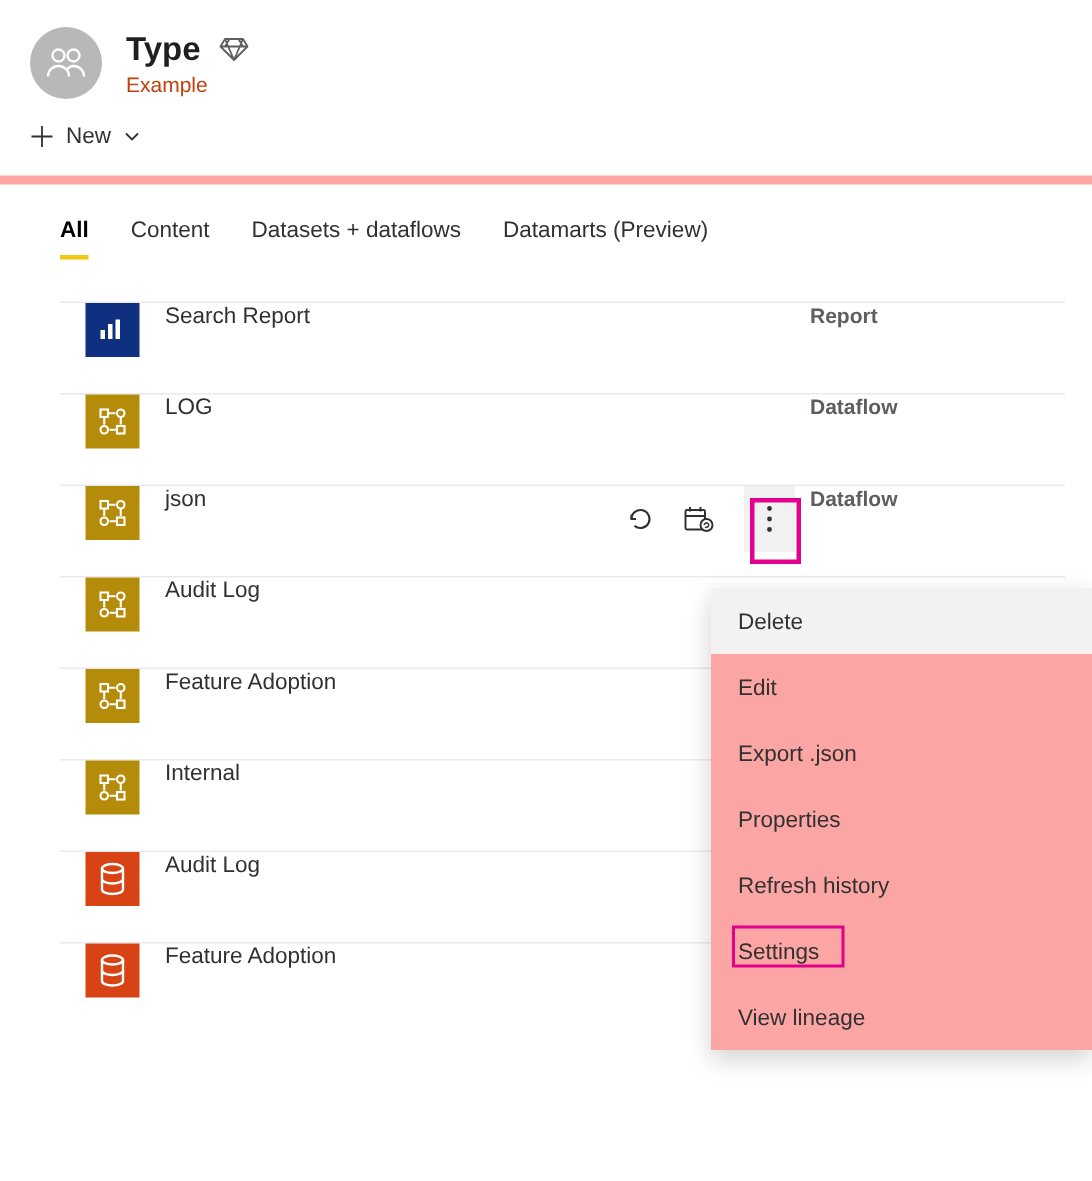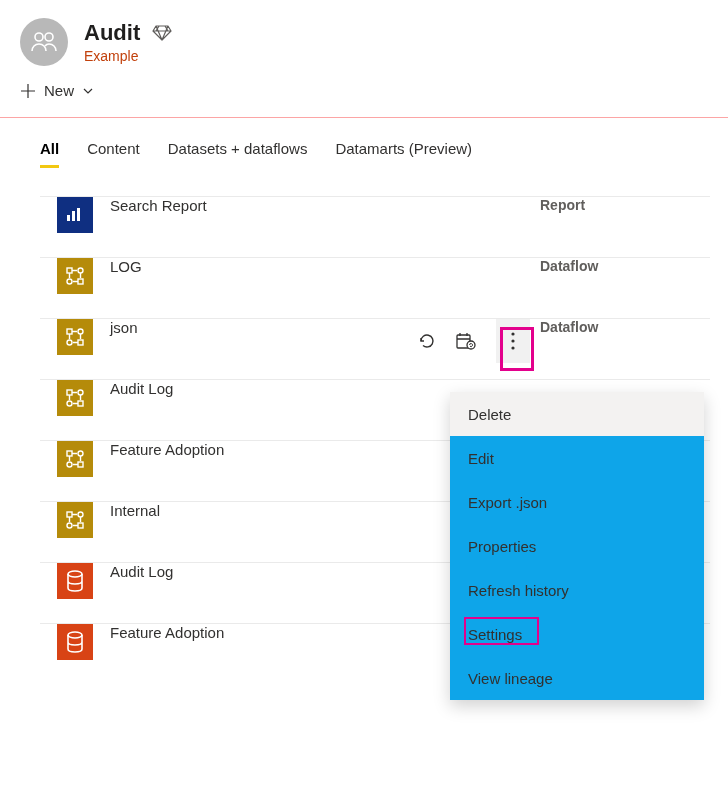--- a/index.html
+++ b/index.html
@@ -4,58 +4,58 @@
   <style>
     * { margin:0; padding:0; box-sizing:border-box; font-family:"Segoe UI",Arial,sans-serif; }
     body { background:#fff; color:#323130; width:728px; }
     .header { display:flex; align-items:center; padding:18px 20px 6px; gap:16px; }
     .avatar { width:48px; height:48px; border-radius:50%; background:#b8b8b8; display:flex; align-items:center; justify-content:center; }
     .title-block { display:flex; flex-direction:column; }
     .title-row { display:flex; align-items:center; gap:12px; }
     .title-row h1 { font-size:22px; font-weight:600; color:#201f1e; }
     .subtitle { font-size:14px; color:#c2410c; margin-top:2px; }
     .new-btn { display:flex; align-items:center; gap:8px; padding:10px 20px 18px; font-size:15px; cursor:pointer; width:fit-content; }
-    .content-area { border-top:1px solid #fca5a5; padding:0 18px 0 40px; }
+    .content-area { border-top:6px solid #fca5a5; padding:0 18px 0 40px; }
     .tabs { display:flex; gap:28px; padding-top:22px; margin-bottom:28px; }
     .tab { font-size:15px; color:#323130; padding-bottom:8px; cursor:pointer; }
     .tab.active { font-weight:600; border-bottom:3px solid #f2c811; color:#000; }
     .table-head { display:flex; align-items:center; height:50px; font-weight:600; font-size:15px; }
     .col-icon { width:70px; display:flex; justify-content:center; }
     .col-name { flex:1; }
     .col-actions { width:130px; display:flex; align-items:center; justify-content:flex-end; gap:20px; padding-right:10px; }
     .col-type { width:170px; font-size:14px; color:#605e5c;font-weight:bold; }
     .row { position:relative; display:flex; align-items:flex-start; height:61px; border-top:1px solid #eaeaea; font-size:15px; }
     .row .col-name { color:#323130; }
     .item-icon { width:36px; height:36px; display:flex; align-items:center; justify-content:center; }
     .report-icon { background:#0f2f81; }
     .dataflow-icon { background:#b58b0a; }
     .datamart-icon { background:#d84315; }
     .more-btn { width:34px; height:44px; display:flex; align-items:center; justify-content:center; background:#f1f1f1; cursor:pointer; }
     .more-highlight { border:3px solid #e3008c; position:absolute; right:176px; top:8px; width:34px; height:44px; pointer-events:none; }
-    .context-menu { position:absolute; left:450px; top:392px; width:254px; background:#0ea5e9; box-shadow:0 6px 16px rgba(0,0,0,.18); z-index:50; }
+    .context-menu { position:absolute; left:474px; top:392px; width:254px; background:#fca5a5; box-shadow:0 6px 16px rgba(0,0,0,.18); z-index:50; }
     .menu-item { height:44px; display:flex; align-items:center; padding:0 18px; font-size:15px; cursor:pointer; }
     .menu-item.hover { background:#f3f2f1; }
     .settings-highlight { border:2px solid #e3008c; position:absolute; left:14px; top:225px; width:75px; height:28px; pointer-events:none; }
     svg { display:block; }
   </style>
 </head>
 <body>
 
 <div class="header">
   <div class="avatar">
     <svg width="26" height="20" viewBox="0 0 26 20">
       <circle cx="8" cy="5" r="4" fill="none" stroke="#fff" stroke-width="1.6"></circle>
       <circle cx="18" cy="5" r="4" fill="none" stroke="#fff" stroke-width="1.6"></circle>
       <path d="M1 19c0-4 3-7 7-7s7 3 7 7" fill="none" stroke="#fff" stroke-width="1.6"></path>
       <path d="M14 14c1-1.3 2.5-2 4-2 4 0 7 3 7 7" fill="none" stroke="#fff" stroke-width="1.6"></path>
     </svg>
   </div>
   <div class="title-block">
     <div class="title-row">
-      <h1>Audit</h1>
+      <h1>Type</h1>
       <svg width="20" height="16" viewBox="0 0 20 16">
         <path d="M4 1h12l3 5-9 9-9-9z M1 6h18 M4 1l6 14 M16 1l-6 14 M7 1l-3 5 M13 1l3 5" fill="none" stroke="#605e5c" stroke-width="1.2" stroke-linejoin="round"></path>
       </svg>
     </div>
     <div class="subtitle">Example</div>
   </div>
 </div>
 
 <div class="new-btn">
   <svg width="16" height="16" viewBox="0 0 16 16">

